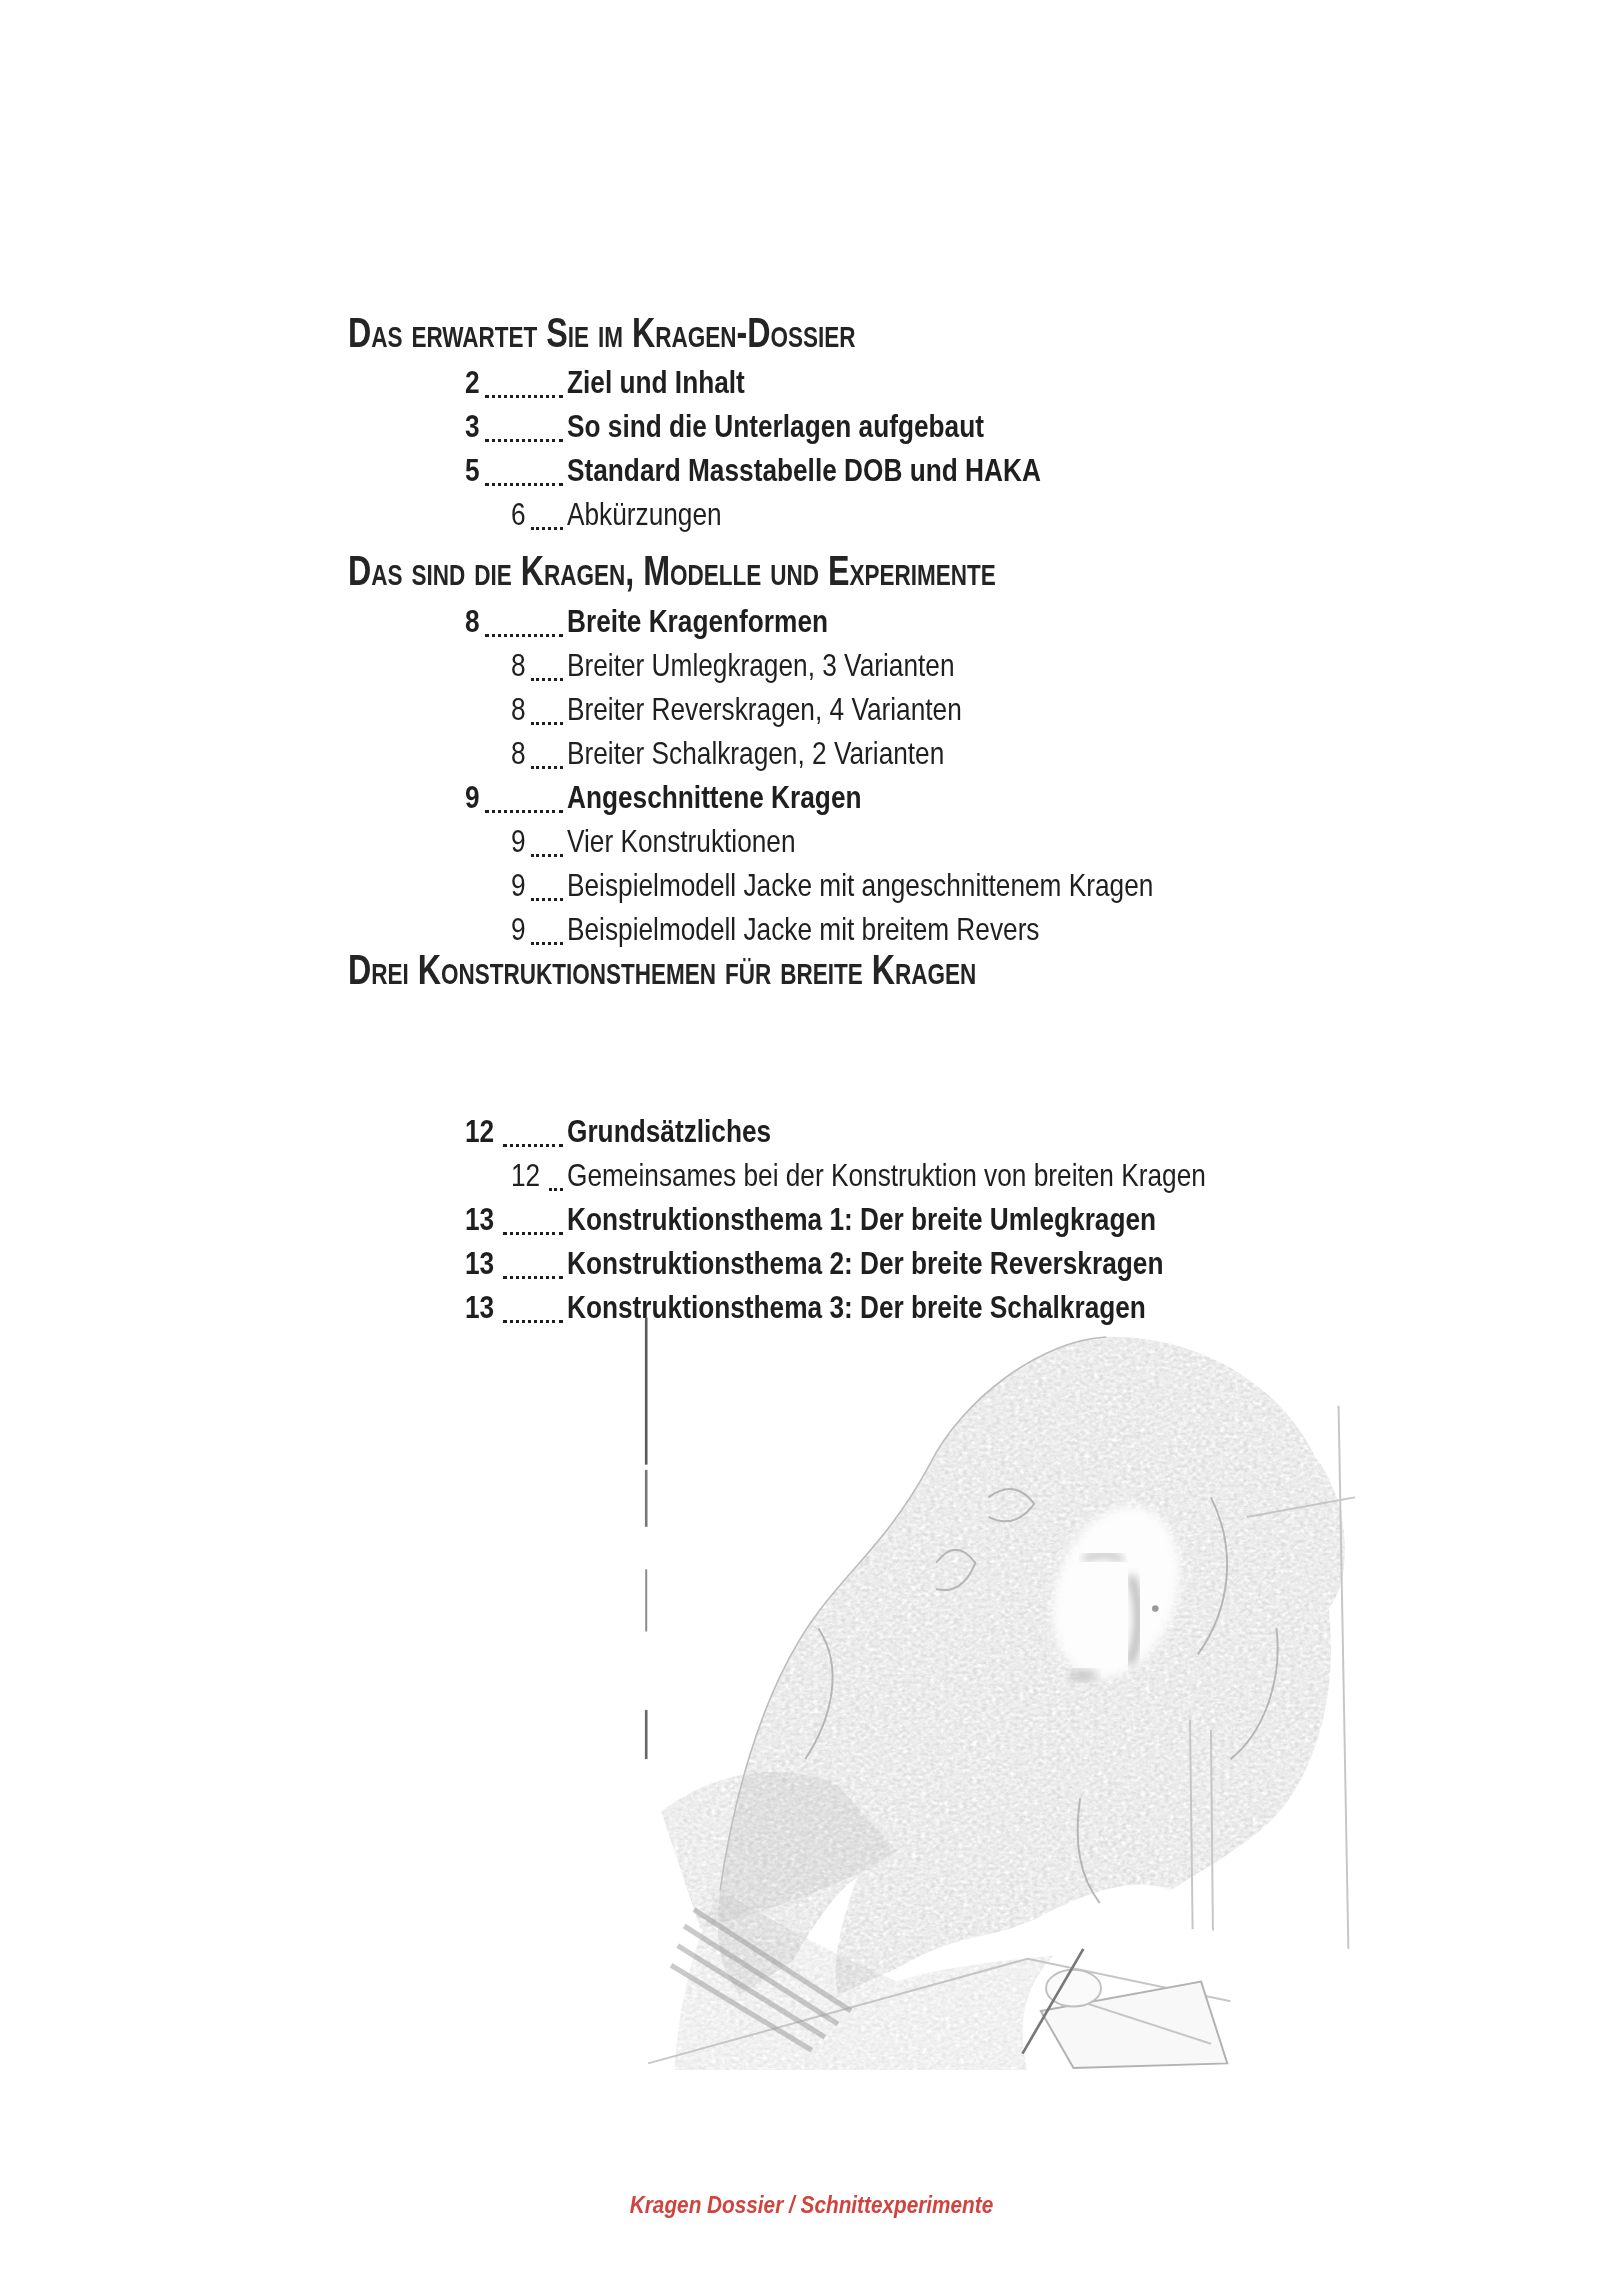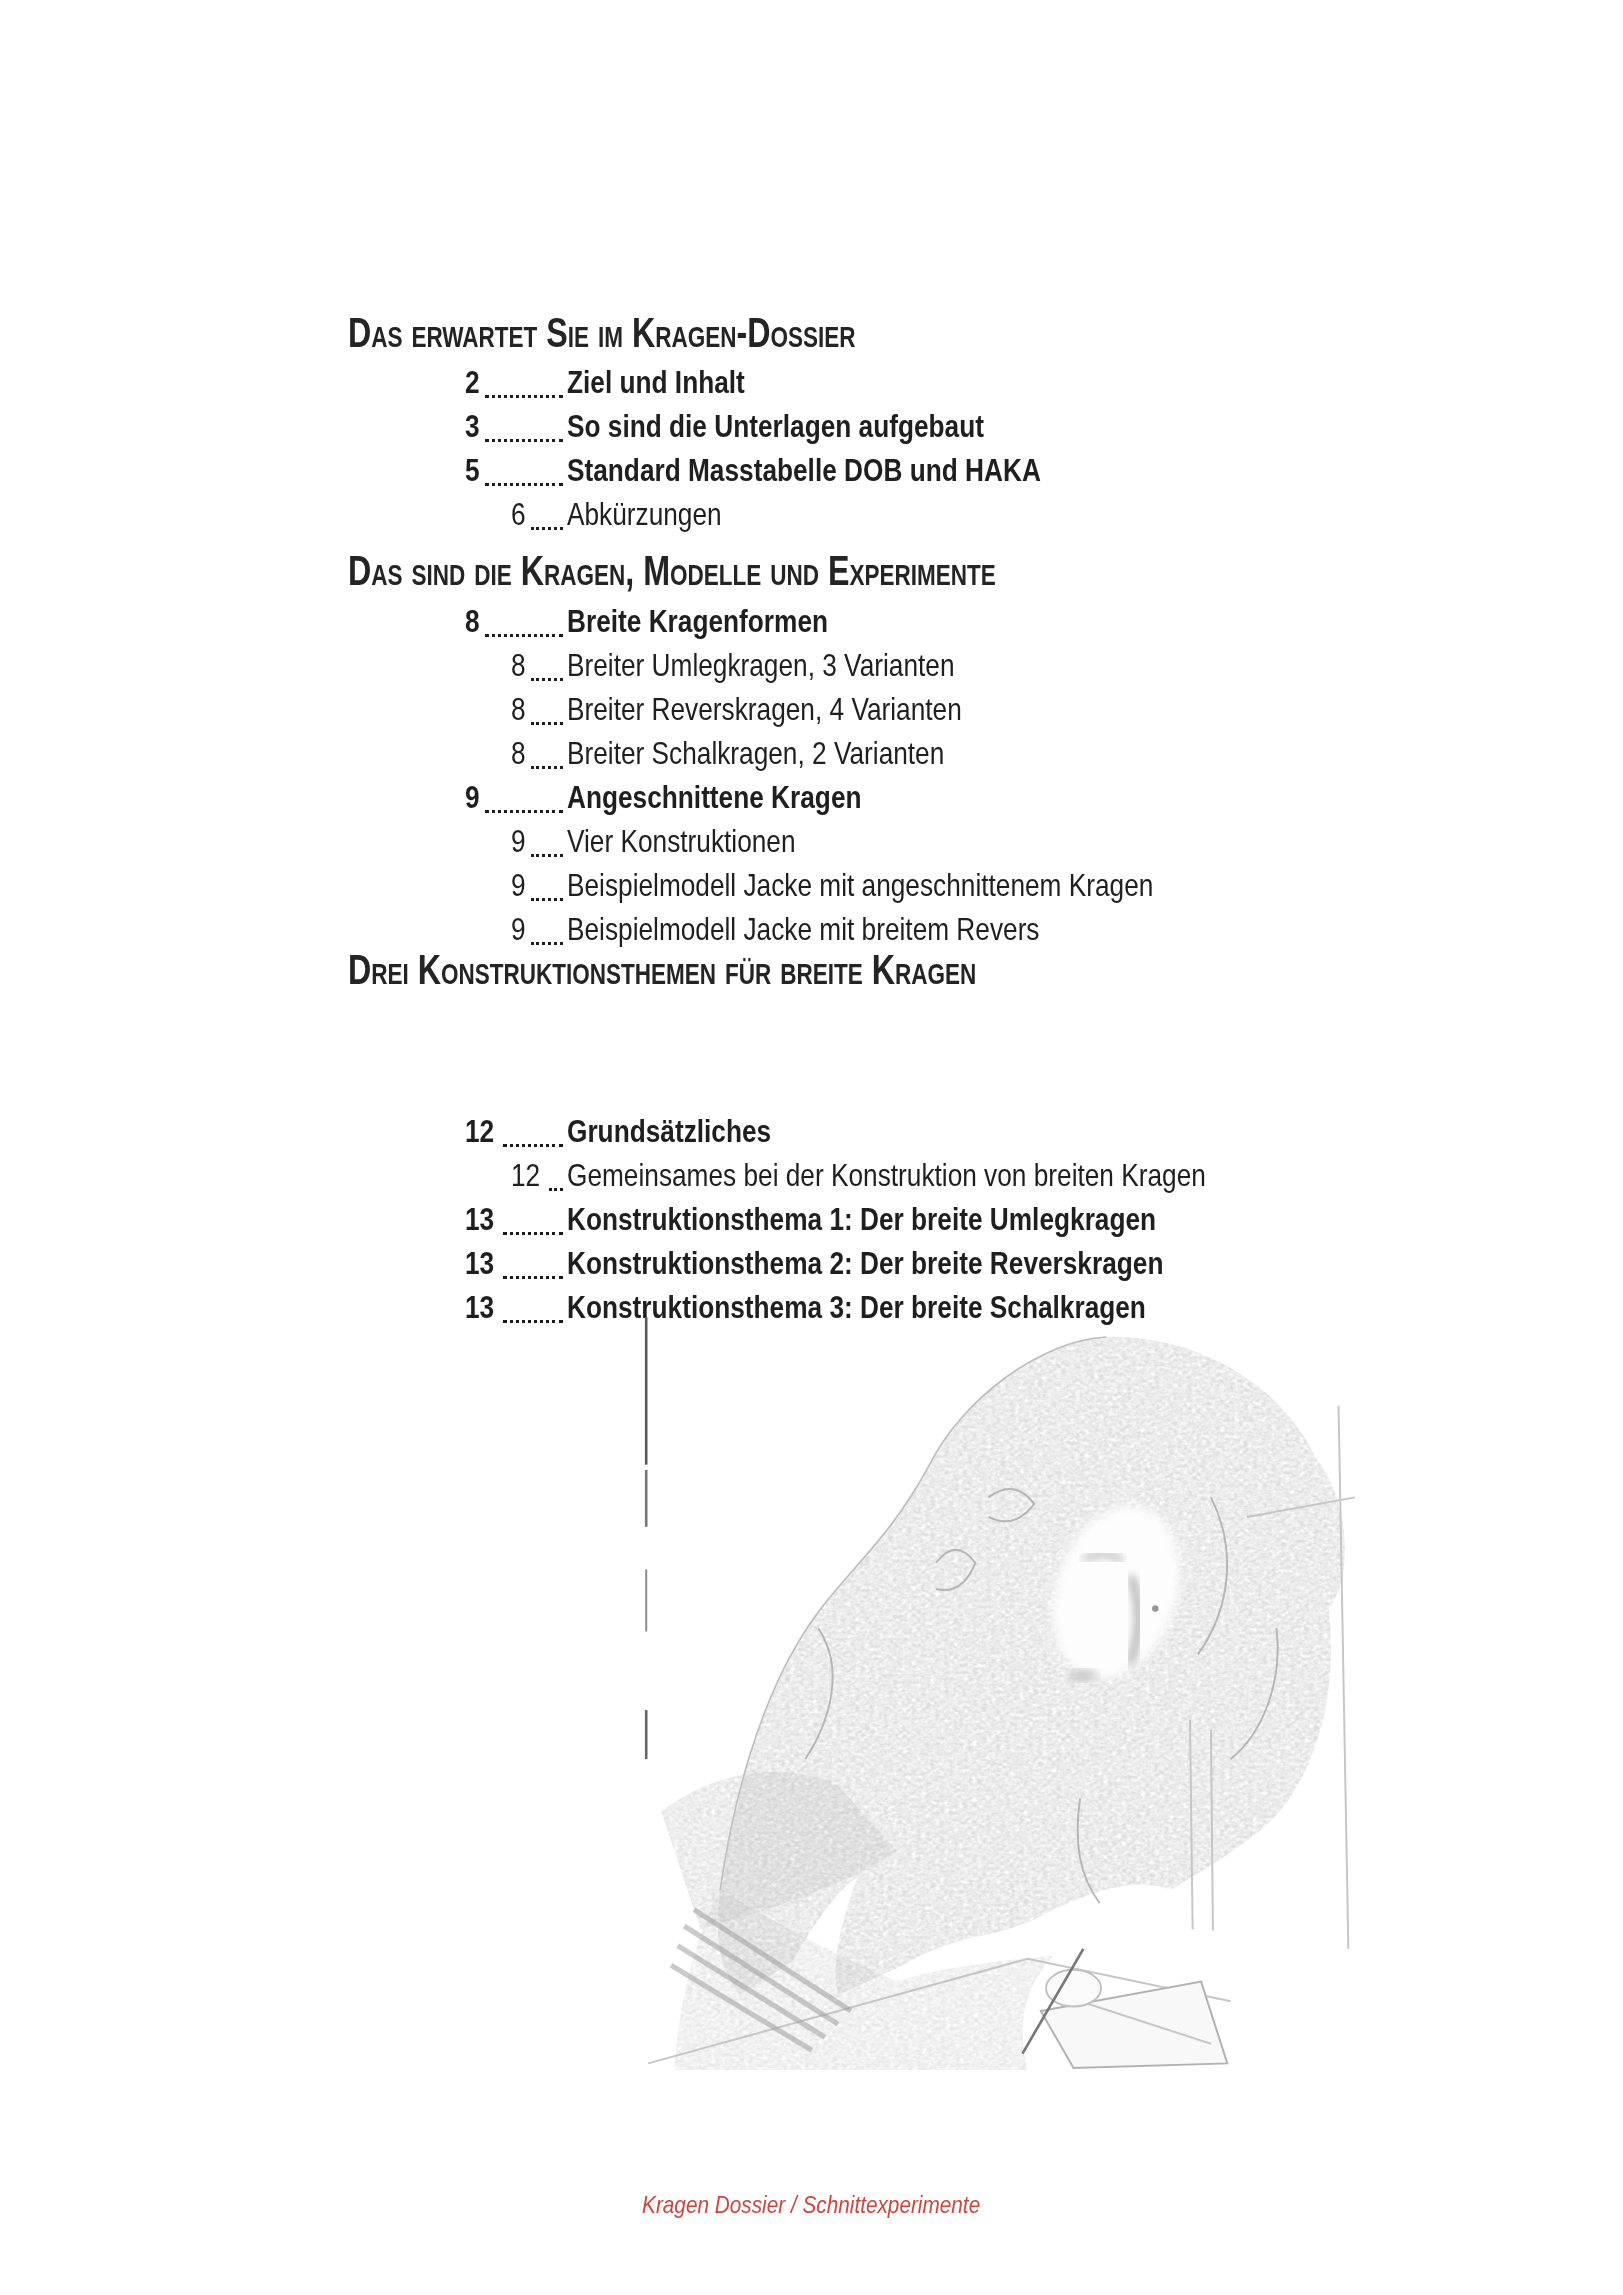--- a/index.html
+++ b/index.html
@@ -21,21 +21,21 @@
   .row.bold{font-weight:bold;}
   .numcell{display:flex;}
   .num{flex:none;}
   .leader{flex:1;align-self:stretch;border-bottom:3.9px dotted #1d1d1d;
           margin:0 3.9px 5.9px 2.6px;}
   .title{display:inline-block;transform:scaleX(0.82);transform-origin:0 100%;}
   
   .sketch{left:622px;top:1301px;width:746px;height:769px;}
   
   .footer{left:0;right:0;top:2191px;text-align:center;font-size:23.6px;
-          line-height:29px;font-style:italic;font-weight:normal;color:#d0443d;
+          line-height:29px;font-style:italic;font-weight:bold;color:#d0443d;
           white-space:nowrap;}
   .footer .inner{display:inline-block;transform:scaleX(0.88);transform-origin:50% 100%;}
 </style>
 </head>
 <body>
 
 <div class="abs heading h1"><span class="cond75">Das erwartet Sie im Kragen-Dossier</span></div>
 <div class="abs group g1">
     <div class="row l1 bold">
       <span class="numcell">

